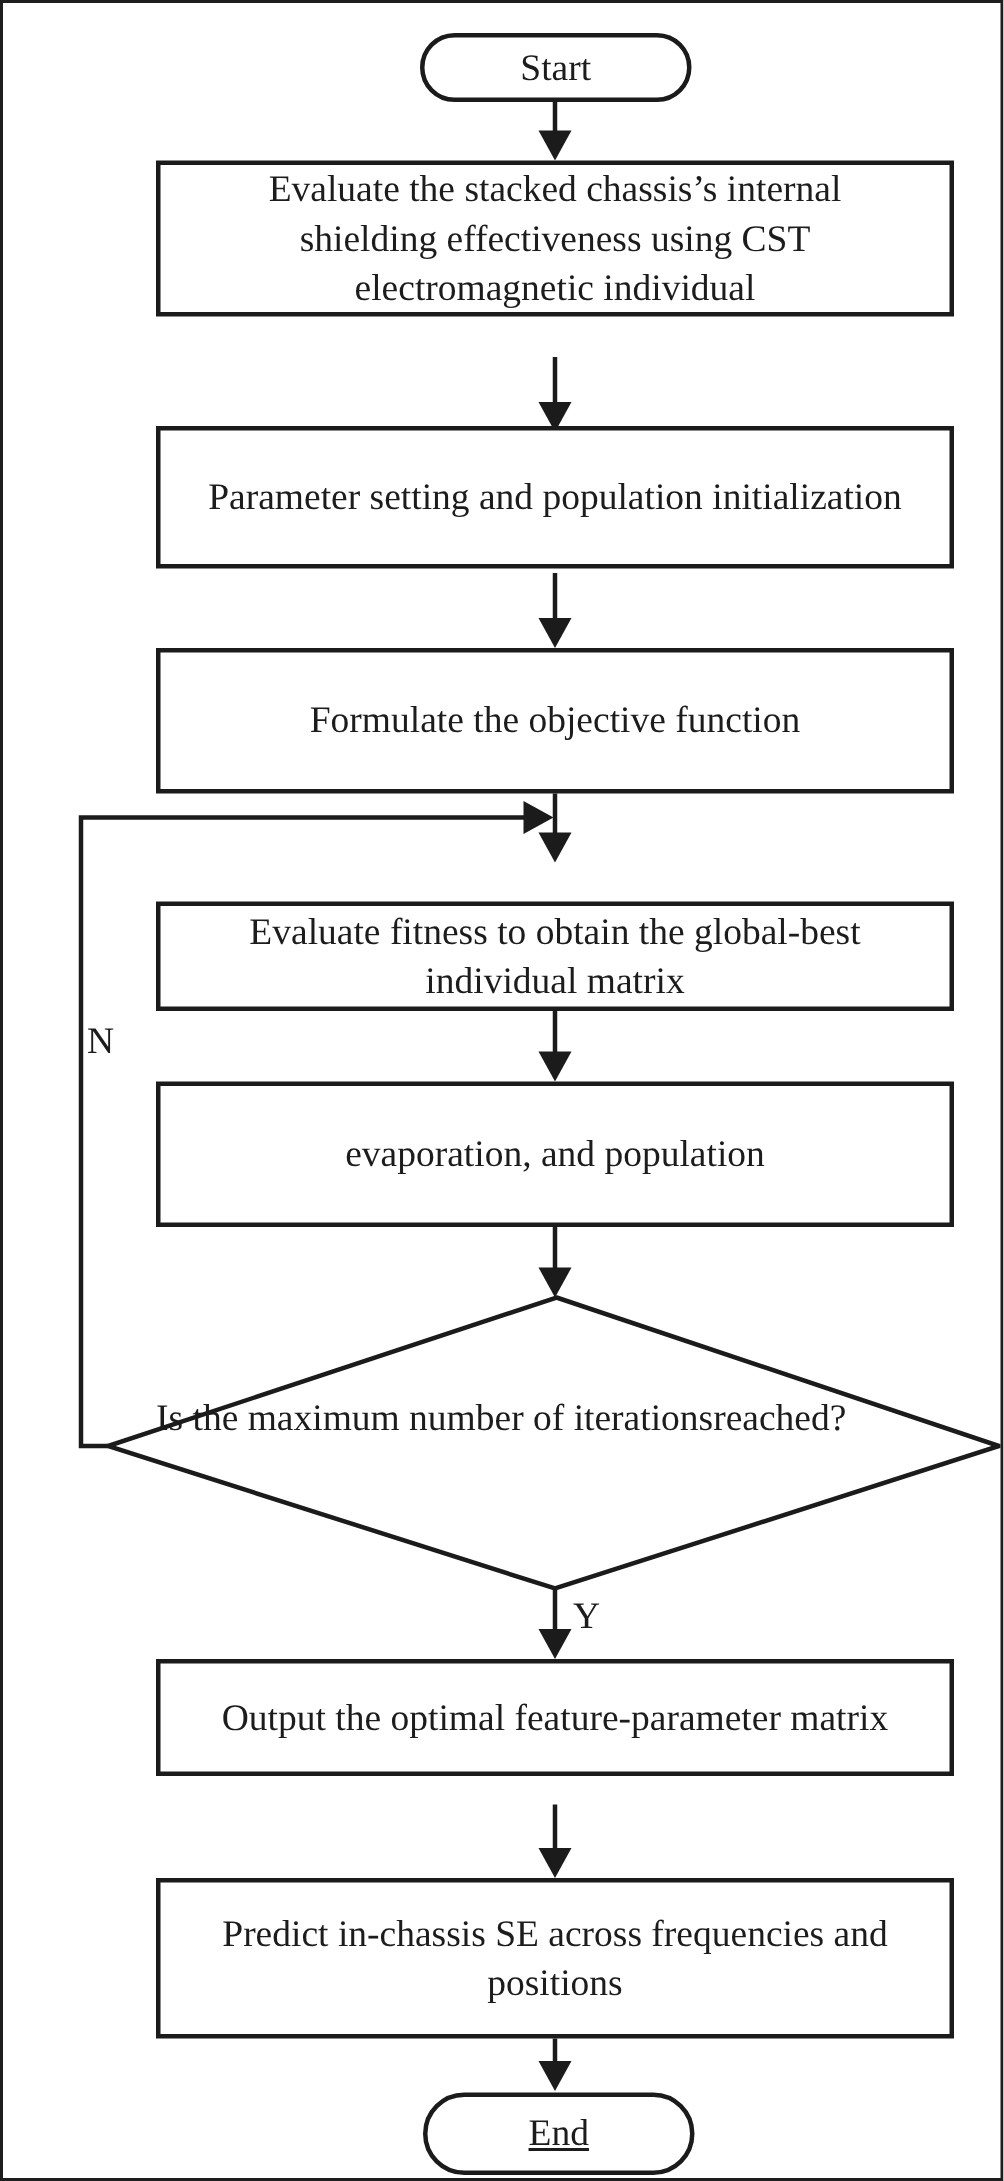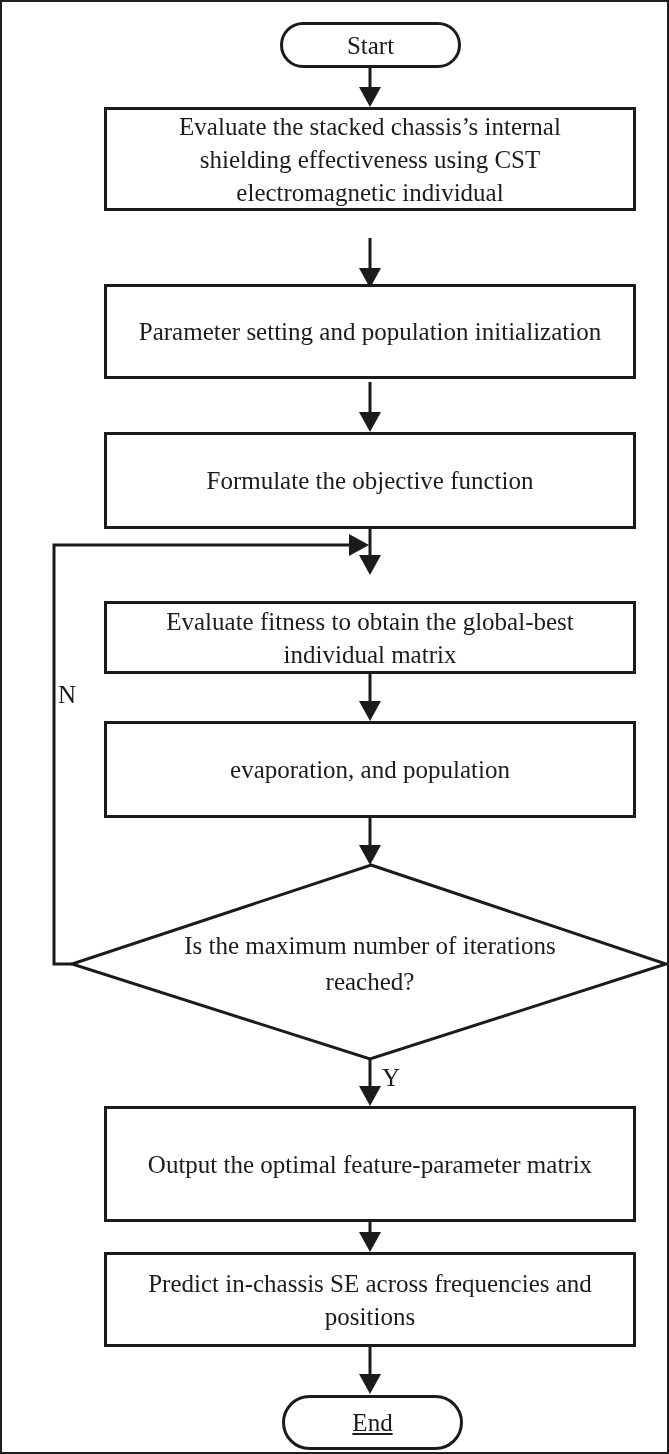--- a/index.html
+++ b/index.html
@@ -51,21 +51,21 @@
   .terminator {
     border: 3px solid #1b1b1b;
     border-radius: 28px;
     background: #ffffff;
   }
   .decision-text {
     position: absolute;
     left: 102px;
     width: 532px;
     display: flex;
-    flex-direction: column;
+    flex-direction: row;
     align-items: center;
     text-align: left;
     font-size: 25px;
     line-height: 36px;
     background: transparent;
   }
   .semibold { font-weight: normal; }
   .edge-label {
     position: absolute;
     font-size: 25px;
@@ -162,25 +162,25 @@
 
   <div class="decision-text" style="top:926px;">
     <span class="line">Is the maximum number of iterations</span>
     <span class="line semibold">reached?</span>
   </div>
 
   <div class="edge-label" style="left:56px; top:680px;">N</div>
 
   <div class="edge-label" style="left:380px; top:1063px;">Y</div>
 
-  <div class="node process" style="top:1104px; height:116px;">
+  <div class="node process" style="top:1104px; height:78px;">
     <span class="line">Output the optimal feature-parameter matrix</span>
   </div>
 
-  <div class="node process" style="top:1250px; height:95px;">
+  <div class="node process" style="top:1250px; height:107px;">
     <span class="line">Predict in-chassis SE across frequencies and</span>
     <span class="line">positions</span>
   </div>
 
   <div class="node terminator" style="left:280px; top:1393px; width:181px; height:55px;text-decoration:underline;">
     <span class="line">End</span>
   </div>
 
 </div>
 

